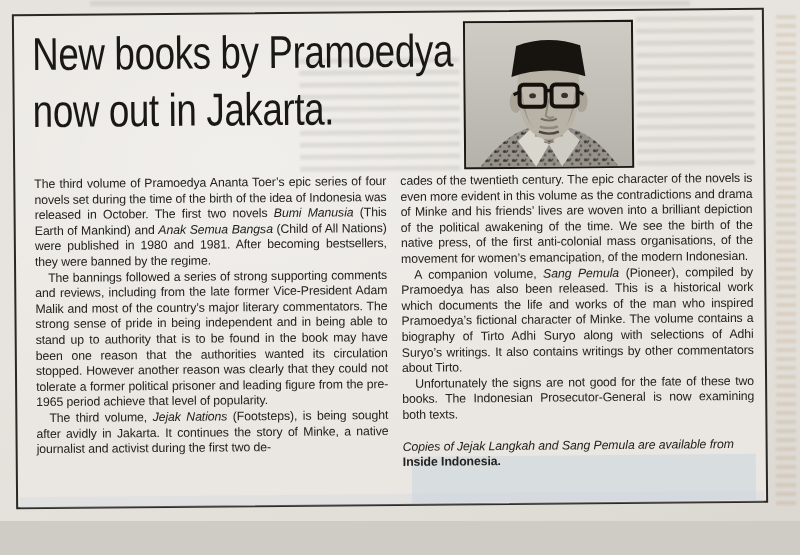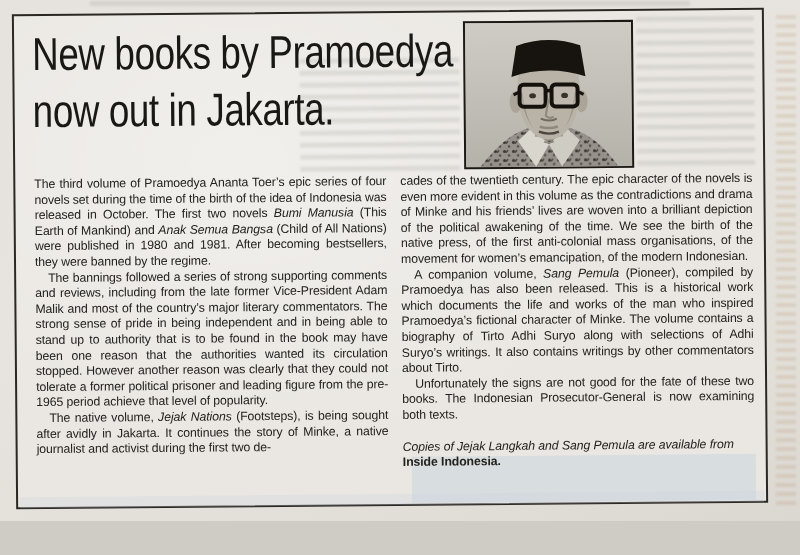--- a/index.html
+++ b/index.html
@@ -180,21 +180,21 @@
         <path d="M74 104 Q 83 107 92 104" fill="none" stroke="#7c766a" stroke-width="2.5" opacity="0.7"></path>
         <path d="M73 109 Q 83 113 93 109" fill="none" stroke="#4c473f" stroke-width="2.4"></path>
         <path d="M78 119 Q 83 121 88 119" fill="none" stroke="#8e887c" stroke-width="1.6"></path>
       </svg>
     </div>
 
     <div class="body-cols">
       <div class="col">
         <p class="para"><span>The third volume of Pramoedya Ananta Toer’s epic series of four novels set during the time of the birth of the idea of Indonesia was released in October. The first two novels </span><span class="i">Bumi Manusia</span><span> (This Earth of Mankind) and </span><span class="i">Anak Semua Bangsa</span><span> (Child of All Nations) were published in 1980 and 1981. After becoming bestsellers, they were banned by the regime.</span></p>
         <p class="para indent"><span>The bannings followed a series of strong supporting comments and reviews, including from the late former Vice-President Adam Malik and most of the country’s major literary commentators. The strong sense of pride in being independent and in being able to stand up to authority that is to be found in the book may have been one reason that the authorities wanted its circulation stopped. However another reason was clearly that they could not tolerate a former political prisoner and leading figure from the pre-1965 period achieve that level of popularity.</span></p>
-        <p class="para indent"><span>The native volume, </span><span class="i">Jejak Nations</span><span> (Footsteps), is being sought after avidly in Jakarta. It continues the story of Minke, a native journalist and activist during the first two de-</span></p>
+        <p class="para indent"><span>The third volume, </span><span class="i">Jejak Nations</span><span> (Footsteps), is being sought after avidly in Jakarta. It continues the story of Minke, a native journalist and activist during the first two de-</span></p>
       </div>
       <div class="col">
         <p class="para"><span>cades of the twentieth century. The epic character of the novels is even more evident in this volume as the contradictions and drama of Minke and his friends’ lives are woven into a brilliant depiction of the political awakening of the time. We see the birth of the native press, of the first anti-colonial mass organisations, of the movement for women’s emancipation, of the modern Indonesian.</span></p>
         <p class="para indent"><span>A companion volume, </span><span class="i">Sang Pemula</span><span> (Pioneer), compiled by Pramoedya has also been released. This is a historical work which documents the life and works of the man who inspired Pramoedya’s fictional character of Minke. The volume contains a biography of Tirto Adhi Suryo along with selections of Adhi Suryo’s writings. It also contains writings by other commentators about Tirto.</span></p>
         <p class="para indent"><span>Unfortunately the signs are not good for the fate of these two books. The Indonesian Prosecutor-General is now examining both texts.</span></p>
         <p class="para note"><span class="i">Copies of Jejak Langkah and Sang Pemula are available from </span><span class="b">Inside Indonesia.</span></p>
       </div>
     </div>
 
   </div>

